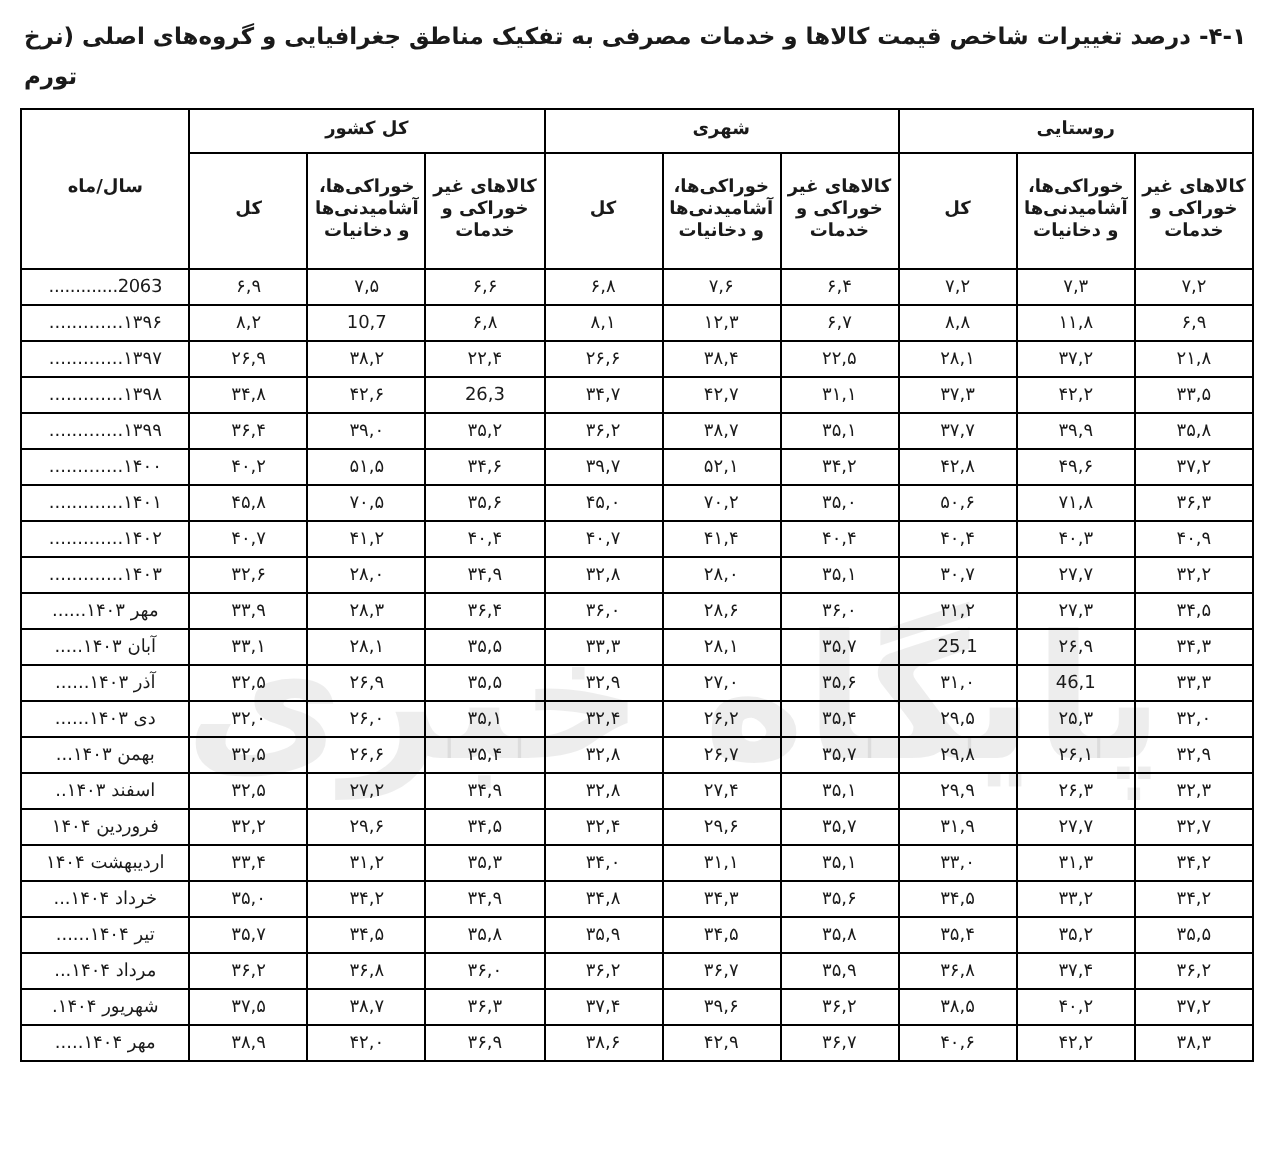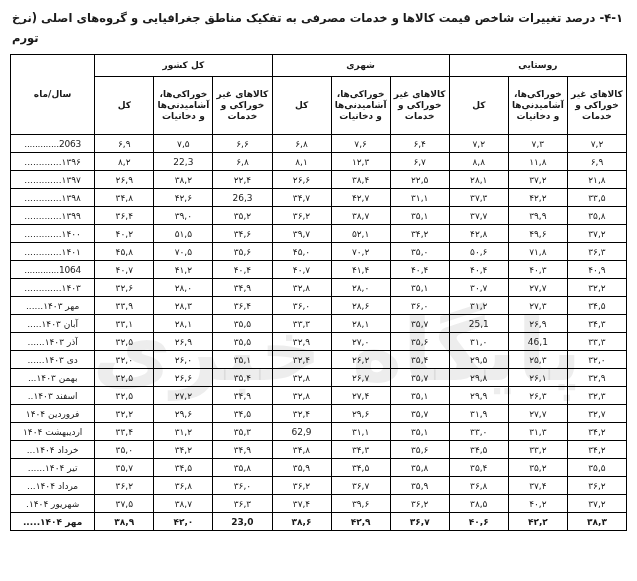--- a/index.html
+++ b/index.html
@@ -81,21 +81,21 @@
   }
   td.label {
     text-align: right;
     padding-right: 4px;
     font-size: 9px;
     letter-spacing: -0.2px;
     white-space: nowrap;
     overflow: hidden;
   }
   tbody tr.last td {
-    font-weight: bold;
+    font-weight: normal;
     margin-top: 12px;
   }
   col.c-label { width: 84px; }
   col.c-num { width: 59px; }
   .num { font-size: 9.5px; }
 </style>
 </head>
 <body>
 
 <div class="page">
@@ -170,21 +170,21 @@
           <td class="label">2063.............</td>
         </tr>
         <tr>
           <td class="num">۶,۹</td>
           <td class="num">۱۱,۸</td>
           <td class="num">۸,۸</td>
           <td class="num">۶,۷</td>
           <td class="num">۱۲,۳</td>
           <td class="num">۸,۱</td>
           <td class="num">۶,۸</td>
-          <td class="num">22,3</td>
+          <td class="num">10,7</td>
           <td class="num">۸,۲</td>
           <td class="label">۱۳۹۶.............</td>
         </tr>
         <tr>
           <td class="num">۲۱,۸</td>
           <td class="num">۳۷,۲</td>
           <td class="num">۲۸,۱</td>
           <td class="num">۲۲,۵</td>
           <td class="num">۳۸,۴</td>
           <td class="num">۲۶,۶</td>
@@ -244,21 +244,21 @@
         <tr>
           <td class="num">۴۰,۹</td>
           <td class="num">۴۰,۳</td>
           <td class="num">۴۰,۴</td>
           <td class="num">۴۰,۴</td>
           <td class="num">۴۱,۴</td>
           <td class="num">۴۰,۷</td>
           <td class="num">۴۰,۴</td>
           <td class="num">۴۱,۲</td>
           <td class="num">۴۰,۷</td>
-          <td class="label">1064.............</td>
+          <td class="label">۱۴۰۲.............</td>
         </tr>
         <tr>
           <td class="num">۳۲,۲</td>
           <td class="num">۲۷,۷</td>
           <td class="num">۳۰,۷</td>
           <td class="num">۳۵,۱</td>
           <td class="num">۲۸,۰</td>
           <td class="num">۳۲,۸</td>
           <td class="num">۳۴,۹</td>
           <td class="num">۲۸,۰</td>
@@ -348,21 +348,21 @@
           <td class="num">۲۹,۶</td>
           <td class="num">۳۲,۲</td>
           <td class="label">فروردین ۱۴۰۴</td>
         </tr>
         <tr>
           <td class="num">۳۴,۲</td>
           <td class="num">۳۱,۳</td>
           <td class="num">۳۳,۰</td>
           <td class="num">۳۵,۱</td>
           <td class="num">۳۱,۱</td>
-          <td class="num">62,9</td>
+          <td class="num">۳۴,۰</td>
           <td class="num">۳۵,۳</td>
           <td class="num">۳۱,۲</td>
           <td class="num">۳۳,۴</td>
           <td class="label">اردیبهشت ۱۴۰۴</td>
         </tr>
         <tr>
           <td class="num">۳۴,۲</td>
           <td class="num">۳۳,۲</td>
           <td class="num">۳۴,۵</td>
           <td class="num">۳۵,۶</td>
@@ -409,21 +409,21 @@
           <td class="num">۳۷,۵</td>
           <td class="label">شهریور ۱۴۰۴.</td>
         </tr>
         <tr class="last">
           <td class="num">۳۸,۳</td>
           <td class="num">۴۲,۲</td>
           <td class="num">۴۰,۶</td>
           <td class="num">۳۶,۷</td>
           <td class="num">۴۲,۹</td>
           <td class="num">۳۸,۶</td>
-          <td class="num">23,0</td>
+          <td class="num">۳۶,۹</td>
           <td class="num">۴۲,۰</td>
           <td class="num">۳۸,۹</td>
           <td class="label">مهر ۱۴۰۴.....</td>
         </tr>
       </tbody>
   </table>
 
 </div>
 
 </body></html>

